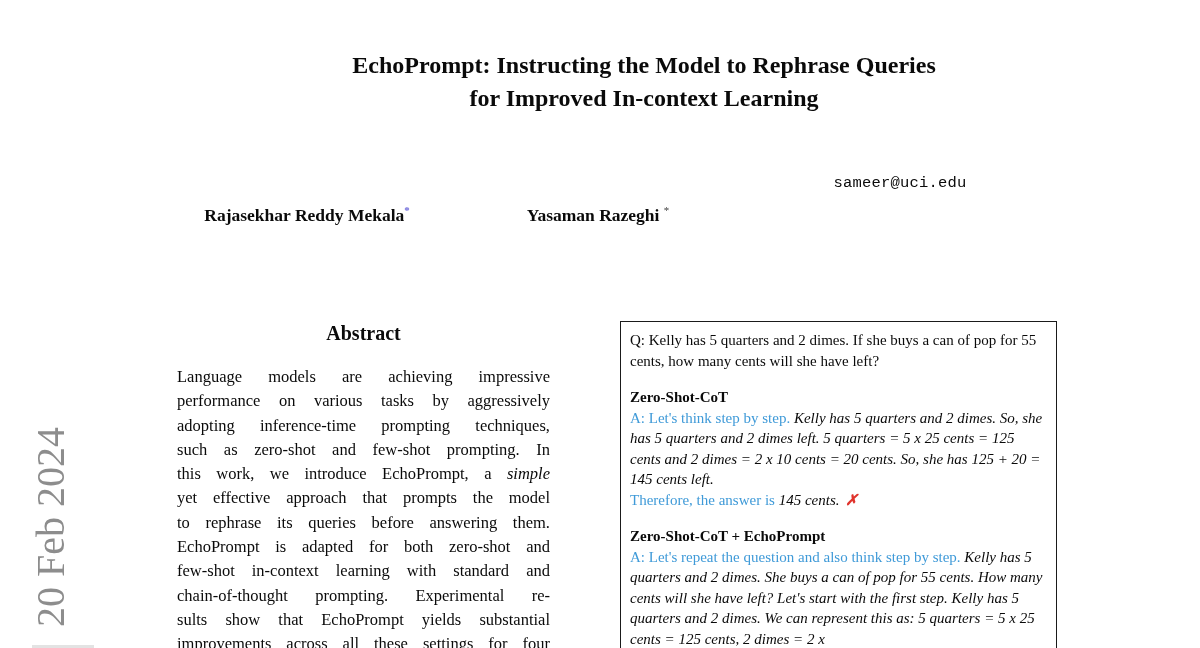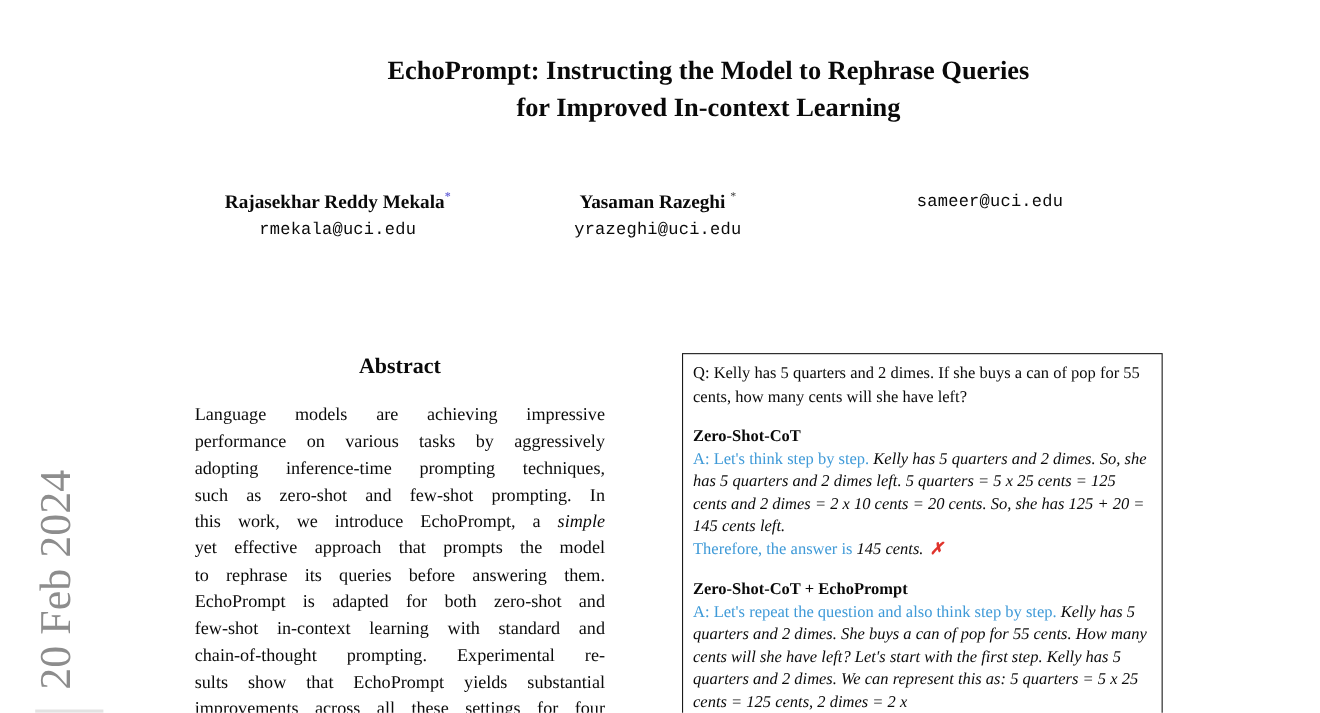--- a/index.html
+++ b/index.html
@@ -27,21 +27,21 @@
   .title{
     position:absolute; top:49px; left:0; width:1200px;
     text-align:center; font-weight:bold; font-size:24px; line-height:33px;margin-left:44px;
   }
   
   .authors{position:absolute; top:168px; left:0; width:1200px; height:60px;}
   .author-col{position:absolute; width:300px; text-align:center;}
   .author-col:nth-child(1){left:157px;}
   .author-col:nth-child(2){left:448px;}
   .author-col:nth-child(3){left:750px;}
-  .author-name{font-weight:bold; font-size:17.5px; line-height:22px;}
+  .author-name{font-weight:bold; font-size:17.5px; line-height:22px;margin-top:31px;}
   .author-name sup{font-size:62%; vertical-align:super;}
   .ast-violet{color:var(--violet);}
   .ast-plain{color:#3c3c3c; font-weight:normal;}
   .author-email{
     margin-top:6px; font-family:"Liberation Mono","DejaVu Sans Mono",monospace;
     font-size:15.5px; letter-spacing:0.2px;
   }
   
   .abstract{position:absolute; left:177px; top:322px; width:373px;}
   .abstract h2{font-size:20px; font-weight:bold; text-align:center; margin-bottom:20px;}
@@ -70,25 +70,23 @@
 <div class="watermark-stub"></div>
 
 <header class="title">
   <div>EchoPrompt: Instructing the Model to Rephrase Queries</div>
   <div>for Improved In-context Learning</div>
 </header>
 
 <div class="authors" id="authors">
     <div class="author-col">
       <div class="author-name"><span>Rajasekhar Reddy Mekala</span><sup class="ast-violet">*</sup></div>
-      <div class="author-email">rmekala@uci.edu</div>
     </div>
     <div class="author-col">
       <div class="author-name"><span>Yasaman Razeghi </span><sup class="ast-plain">*</sup></div>
-      <div class="author-email">yrazeghi@uci.edu</div>
     </div>
     <div class="author-col">
       <div class="author-email">sameer@uci.edu</div>
     </div>
   </div>
 
 <section class="abstract">
   <h2>Abstract</h2>
   <div id="abstract-lines">
       <div class="abs-line"><span class="seg-plain">Language models are achieving impressive</span></div>

